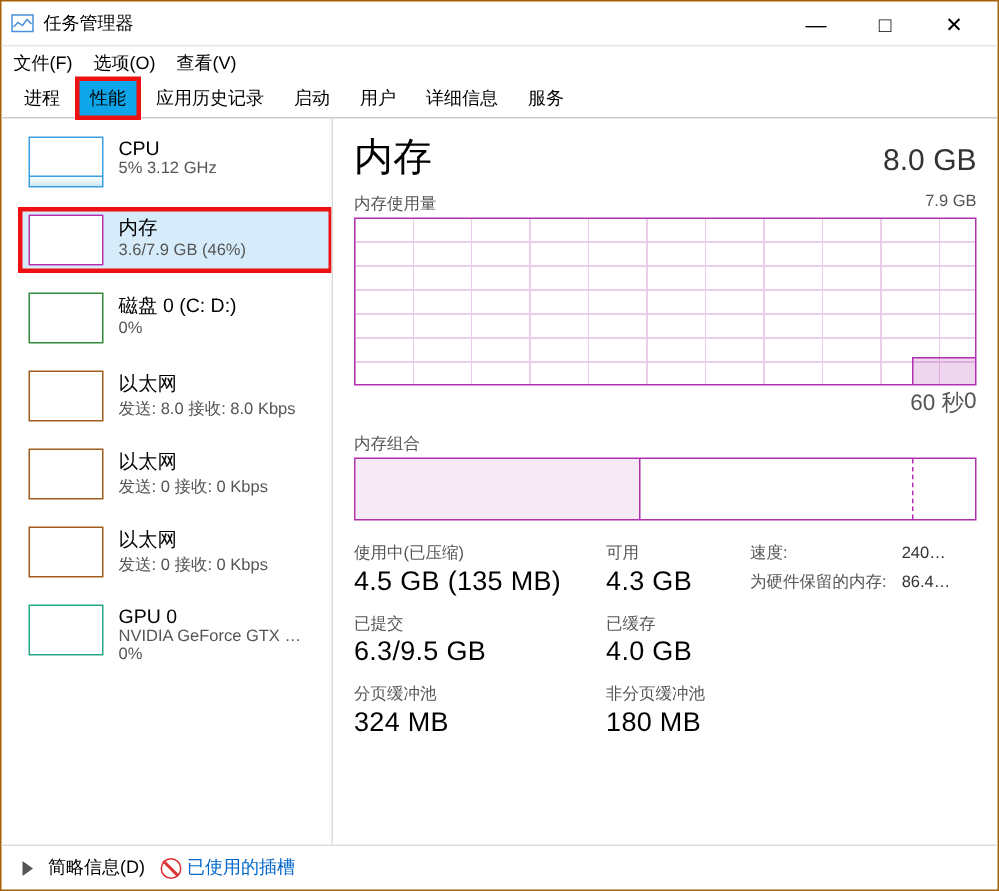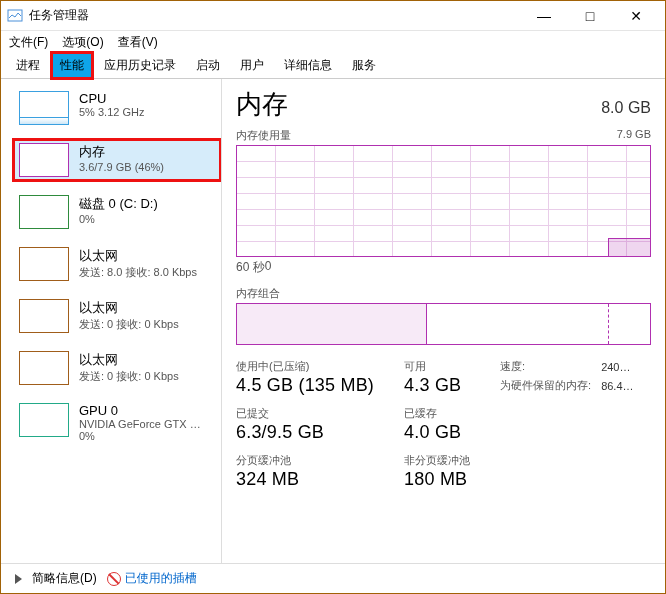--- a/index.html
+++ b/index.html
@@ -36,27 +36,27 @@
   .side-item .txt .t2 { font-size: 11px; color: #555; white-space: nowrap; }
   .side-item.selected { background: #d6ecfa; outline: 1px solid #9fd0ef; }
   .side-item.highlight { outline: 3px solid #e11; outline-offset: -2px; }
 
   .divider-v { width: 1px; background: #ddd; }
 
   
   .main { flex: 1; padding: 8px 14px 8px 14px; overflow: hidden; display:flex; flex-direction:column; min-width:0;}
   .main-header { display: flex; align-items: baseline; justify-content: space-between; }
   .main-header .big { font-size: 26px; font-weight: 400; }
-  .main-header .right { font-size: 16px; color:#333; }
+  .main-header .right { font-size: 20px; color:#333; }
   .chart-label-row { display:flex; justify-content:space-between; font-size:11px; color:#555; margin-top:6px;}
   .chart-area { height: 112px; border: 1px solid #b030b0; margin-top:2px; position:relative; background:
     repeating-linear-gradient(to bottom, transparent 0, transparent 15px, #e9cde9 15px, #e9cde9 16px),
     repeating-linear-gradient(to right, transparent 0, transparent 38px, #e9cde9 38px, #e9cde9 39px);}
   .chart-area .fill { position:absolute; right:0; bottom:0; width:42px; height:18px; background: rgba(176,48,176,.2); border-top:1px solid #b030b0; border-left:1px solid #b030b0;}
-  .axis-row { display:flex; justify-content:flex-start; font-size:12px; color:#555; margin-top:2px; }
+  .axis-row { display:flex; justify-content:flex-end; font-size:15px; color:#555; margin-top:2px; }
 
   .comp-label { font-size:11px; color:#555; margin-top:10px;}
   .comp-bar { height: 42px; border:1px solid #b030b0; margin-top:2px; display:flex; }
   .comp-seg { height:100%; }
   .comp-seg.used  { flex: 0 0 46%; background: rgba(176,48,176,.10); border-right:1px solid #b030b0; }
   .comp-seg.stdby { flex: 0 0 44%; background: transparent; border-right:1px dashed #b030b0; }
   .comp-seg.free  { flex: 1; background: transparent; }
 
   .stats { display:flex; gap: 30px; margin-top: 14px; font-size:12px;}
   .stats .col .lbl { color:#555; font-size:11px; }

